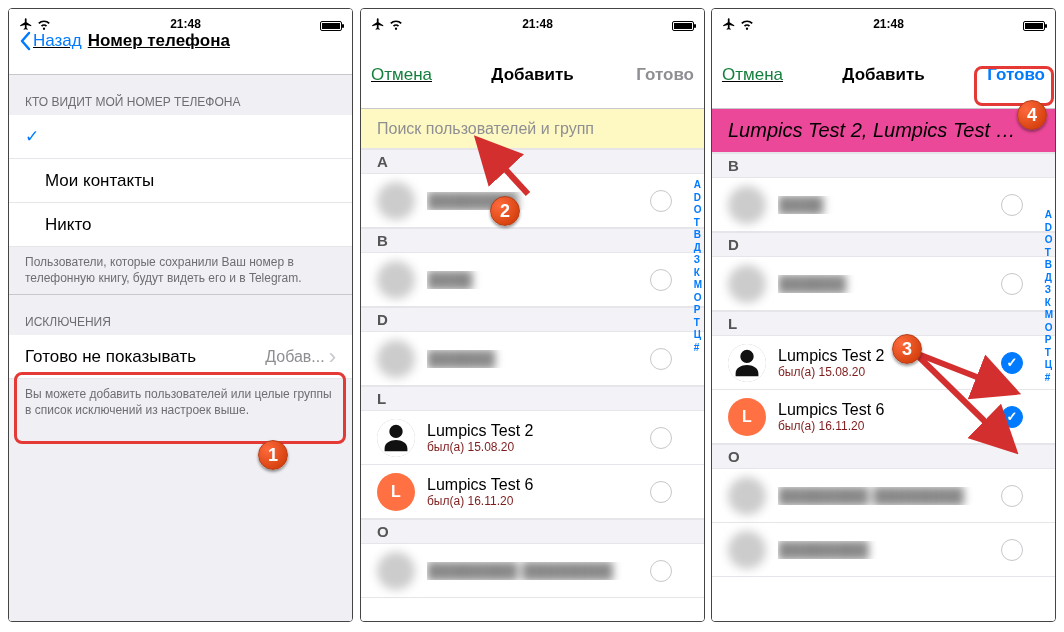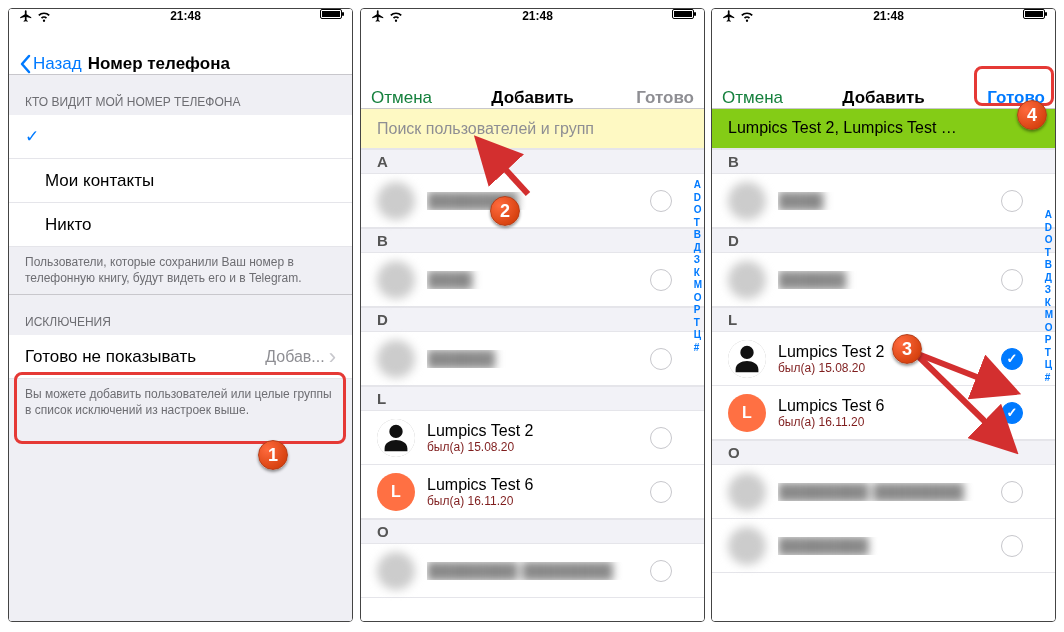--- a/index.html
+++ b/index.html
@@ -3,29 +3,29 @@
 <meta charset="utf-8">
 <style>
   * { box-sizing: border-box; margin: 0; padding: 0; }
   body { font-family: -apple-system, "Helvetica Neue", Arial, sans-serif; background: #fff; }
   .stage { position: relative; width: 1064px; height: 632px; background: #fff; }
   .phone { position: absolute; width: 345px; height: 614px; border: 1px solid #444; border-radius: 4px; overflow: hidden; background: #fff; }
   .p1 { left: 8px; top: 8px; }
   .p2 { left: 360px; top: 8px; }
   .p3 { left: 711px; top: 8px; }
 
-  .statusbar { height: 22px; background: #fff; display: flex; align-items: flex-start; justify-content: space-between; padding: 0 10px; font-size: 12px; font-weight: 600; }
+  .statusbar { height: 22px; background: #fff; display: flex; align-items: flex-end; justify-content: space-between; padding: 0 10px; font-size: 12px; font-weight: 600; }
   .sb-left { display: flex; gap: 4px; align-items: center; }
   .sb-left svg { width: 14px; height: 14px; }
   .sb-batt { display: flex; align-items: center; }
   .sb-batt .b { width: 22px; height: 10px; border: 1px solid #000; border-radius: 2px; position: relative; }
   .sb-batt .b::after { content:""; position:absolute; right:-3px; top:2px; width:2px; height:4px; background:#000; border-radius:1px; }
   .sb-batt .b .fill { position:absolute; left:1px; top:1px; bottom:1px; right:1px; background:#000; }
 
-  .navbar { height: 44px; border-bottom: 1px solid #c8c7cc; display: flex; align-items: flex-end; padding: 0 10px; position: relative; background: #f9f9f9; }
+  .navbar { height: 44px; border-bottom: 1px solid #c8c7cc; display: flex; align-items: flex-start; padding: 0 10px; position: relative; background: #f9f9f9; text-decoration: underline; }
   .nav-back { color: #007aff; font-size: 17px; display: flex; align-items: center; gap: 2px; }
   .nav-back svg { width: 12px; height: 20px; }
   .nav-title { font-size: 17px; font-weight: 600; margin-left: 6px; }
   .nav-title.center { position: absolute; left: 0; right: 0; text-align: center; margin: 0; }
   .nav-left { color: #15803d; font-size: 17px; }
   .nav-right { position: absolute; right: 10px; color: #8e8e93; font-size: 17px; font-weight: 600; }
   .nav-right.active { color: #007aff; }
 
   .shade { position:absolute; top:0; left:0; right:0; height:56px; background: rgba(0,0,0,0.18); z-index:1; }
   .section-header { padding: 20px 16px 6px; font-size: 12px; color: #6d6d72; text-transform: uppercase; background: #efeff4; }
@@ -33,21 +33,21 @@
 
   .row { display: flex; align-items: center; height: 44px; padding: 0 16px; background: #fff; border-bottom: 1px solid #e5e5ea; font-size: 17px; position: relative; }
   .row .check { width: 20px; color: #007aff; }
   .row .label { flex: 1; }
   .row .value { color: #8e8e93; font-size: 16px; }
   .row .chev { color: #c7c7cc; font-size: 22px; margin-left: 4px; }
 
   .exception-group { border-top: 1px solid #c8c7cc; }
 
   .searchbar { height: 40px; padding: 0 16px; display: flex; align-items: center; color: #8e8e93; font-size: 16px; background:#fef9c3; border-bottom: 1px solid #e5e5ea; }
-  .selected-chips { min-height: 40px; padding: 10px 16px; font-size: 16px; background:#84cc16; border-bottom: 1px solid #e5e5ea; }
+  .selected-chips { min-height: 40px; padding: 10px 16px; font-size: 20px; background:#ec4899; border-bottom: 1px solid #e5e5ea; font-style: italic; }
 
   .index-letters { position: absolute; right: 2px; top: 170px; display: flex; flex-direction: column; font-size: 10px; color: #007aff; line-height: 1.25; font-weight: 600; z-index: 3; }
   .group-head { background: #f2f2f7; color: #555; font-size: 15px; font-weight: 600; padding: 3px 16px; border-top: 1px solid #e5e5ea; border-bottom: 1px solid #e5e5ea; }
 
   .contact { display: flex; align-items: center; height: 54px; padding: 0 32px 0 16px; background: #fff; border-bottom: 1px solid #e5e5ea; position: relative; }
   .avatar { width: 38px; height: 38px; border-radius: 50%; background: #ccc; margin-right: 12px; flex-shrink:0; display:flex; align-items:center; justify-content:center; color:#fff; font-weight:600; overflow:hidden; }
   .avatar.orange { background: #ff7043; }
   .avatar.person svg { width: 38px; height: 38px; }
   .c-main { flex: 1; overflow: hidden; }
   .c-name { font-size: 16px; font-weight: 500; }

